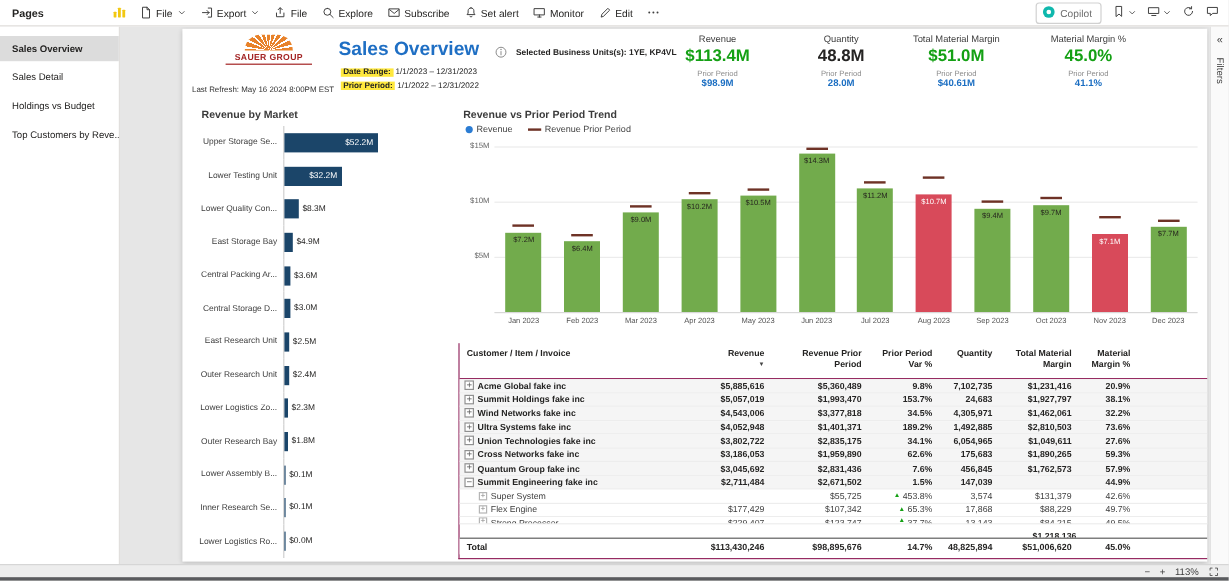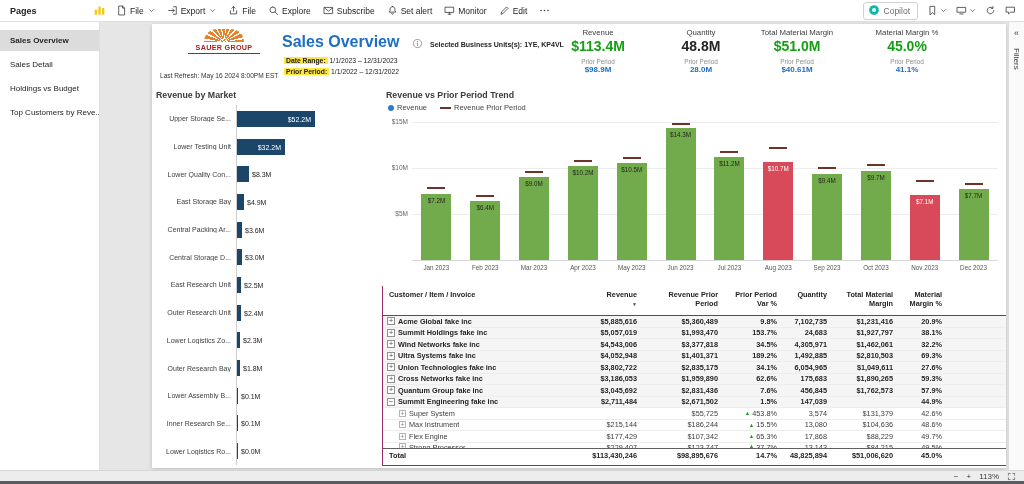--- a/index.html
+++ b/index.html
@@ -50,21 +50,21 @@
 
   #kpi-row { position:absolute; left:390px; top:2px; width:460px; height:58px; }
   .kpi { position:absolute; top:2px; width:96px; text-align:center; }
   .kpi-label { font-size:7.8px; color:#3c3c3c; white-space:nowrap; }
   .kpi-value { font-size:14px; font-weight:700; margin-top:1px; }
   .kpi-value.green { color:var(--kpi-green); } .kpi-value.dark { color:#252423; }
   .kpi-prior-label { font-size:6.4px; color:#8c8c8c; margin-top:4px; }
   .kpi-prior-value { font-size:8px; font-weight:700; color:var(--prior-blue); }
 
   
-  #market-chart { position:absolute; left:0; top:64px; width:228px; height:378px; }
+  #market-chart { position:absolute; left:0; top:64px; width:228px; height:378px;padding-left:12px; }
   .chart-title { font-size:8.8px; font-weight:600; color:#3b3b3b; padding:2px 0 0 4px; }
   #market-rows { position:absolute; left:0; top:17px; right:0; bottom:1px; }
   .mc-row { display:flex; height:27.7px; align-items:center; }
   .mc-cat { width:84px; text-align:right; padding-right:5px; font-size:7px; color:#404040;
     white-space:nowrap; overflow:hidden; }
   .mc-plot { flex:1; position:relative; height:100%; border-left:1px solid #cfcfcf; }
   .mc-bar { position:absolute; left:0; top:50%; transform:translateY(-50%); height:16px; background:var(--bar-navy); }
   .mc-val { position:absolute; top:50%; transform:translateY(-50%); font-size:7px; color:#252423; white-space:nowrap; }
   .mc-val.inside { color:#fff; text-align:right; }
 
@@ -549,21 +549,21 @@
                 <span class="exp">+</span>
                 <span>Ultra Systems fake inc</span>
               </div>
               <div class="td-num" style="right: 369px;">$4,052,948</div>
               <div class="td-num" style="right: 288px;">$1,401,371</div>
               <div class="td-num" style="right: 229px;">
                 <span>189.2%</span>
               </div>
               <div class="td-num" style="right: 179px;">1,492,885</div>
               <div class="td-num" style="right: 113px;">$2,810,503</div>
-              <div class="td-num" style="right: 64px;">69.3%</div>
+              <div class="td-num" style="right: 64px;">73.6%</div>
             </div>
             <div class="trow group">
               <div class="td-name" style="padding-left: 4px;">
                 <span class="exp">+</span>
                 <span>Union Technologies fake inc</span>
               </div>
               <div class="td-num" style="right: 369px;">$3,802,722</div>
               <div class="td-num" style="right: 288px;">$2,835,175</div>
               <div class="td-num" style="right: 229px;">
                 <span>34.1%</span>
@@ -621,35 +621,20 @@
               </div>
               <div class="td-num" style="right: 369px; margin-top: 13px;">$308,615</div>
               <div class="td-num" style="right: 288px;">$55,725</div>
               <div class="td-num" style="right: 229px;">
                 <span class="up-arrow">▲</span>
                 <span>453.8%</span>
               </div>
               <div class="td-num" style="right: 179px; text-align: right;">3,574</div>
               <div class="td-num" style="right: 113px; padding-left: 16px;">$131,379</div>
               <div class="td-num" style="right: 64px;">42.6%</div>
-            </div>
-            <div class="trow child">
-              <div class="td-name" style="padding-left: 16px;">
-                <span class="exp small">+</span>
-                <span>Max Instrument</span>
-              </div>
-              <div class="td-num" style="right: 369px;">$215,144</div>
-              <div class="td-num" style="right: 288px;">$186,244</div>
-              <div class="td-num" style="right: 229px;">
-                <span class="up-arrow">▲</span>
-                <span>15.5%</span>
-              </div>
-              <div class="td-num" style="right: 179px;">13,080</div>
-              <div class="td-num" style="right: 113px;">$104,636</div>
-              <div class="td-num" style="right: 64px;">48.6%</div>
             </div>
             <div class="trow child">
               <div class="td-name" style="padding-left: 16px;">
                 <span class="exp small">+</span>
                 <span>Flex Engine</span>
               </div>
               <div class="td-num" style="right: 369px;">$177,429</div>
               <div class="td-num" style="right: 288px;">$107,342</div>
               <div class="td-num" style="right: 229px;">
                 <span class="up-arrow">▲</span>

